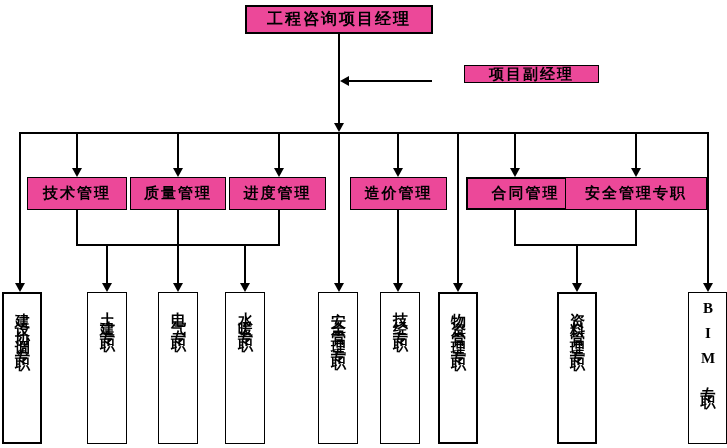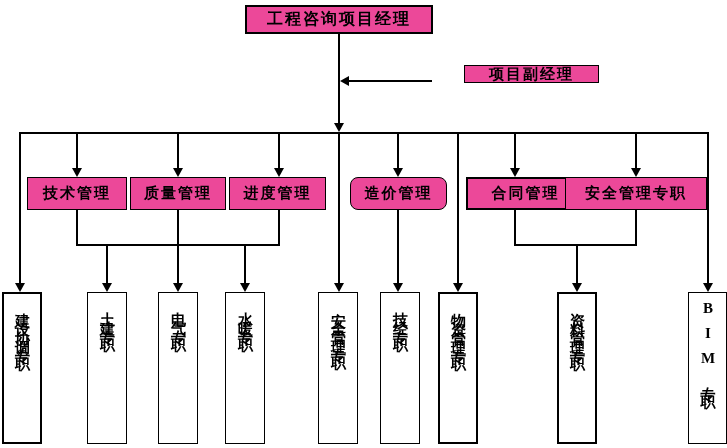--- a/index.html
+++ b/index.html
@@ -56,21 +56,21 @@
   <div class="vl" style="left:338px;top:134px;height:149px;"></div>
   <div class="ad" style="left:334px;top:283px;"></div>
   <div class="vl" style="left:457px;top:134px;height:149px;"></div>
   <div class="ad" style="left:453px;top:283px;"></div>
   <div class="vl" style="left:707px;top:134px;height:149px;"></div>
   <div class="ad" style="left:703px;top:283px;"></div>
 
   <div class="box" style="left:27px;top:177px;width:100px;height:33px;">技术管理</div>
   <div class="box" style="left:130px;top:177px;width:96px;height:33px;">质量管理</div>
   <div class="box" style="left:229px;top:177px;width:97px;height:33px;">进度管理</div>
-  <div class="box" style="left:350px;top:177px;width:97px;height:33px;border-radius:8px;">造价管理</div>
+  <div class="box" style="left:350px;top:177px;width:97px;height:33px;">造价管理</div>
   <div class="box thick" style="left:466px;top:177px;width:119px;height:33px;">合同管理</div>
   <div class="box" style="left:565px;top:177px;width:142px;height:33px;">安全管理专职</div>
 
   <div class="vl" style="left:76px;top:210px;height:36px;"></div>
   <div class="vl" style="left:177px;top:210px;height:73px;"></div>
   <div class="vl" style="left:278px;top:210px;height:36px;"></div>
   <div class="hl" style="left:76px;top:244px;width:204px;"></div>
   <div class="vl" style="left:106px;top:246px;height:37px;"></div>
   <div class="ad" style="left:102px;top:283px;"></div>
   <div class="ad" style="left:173px;top:283px;"></div>

